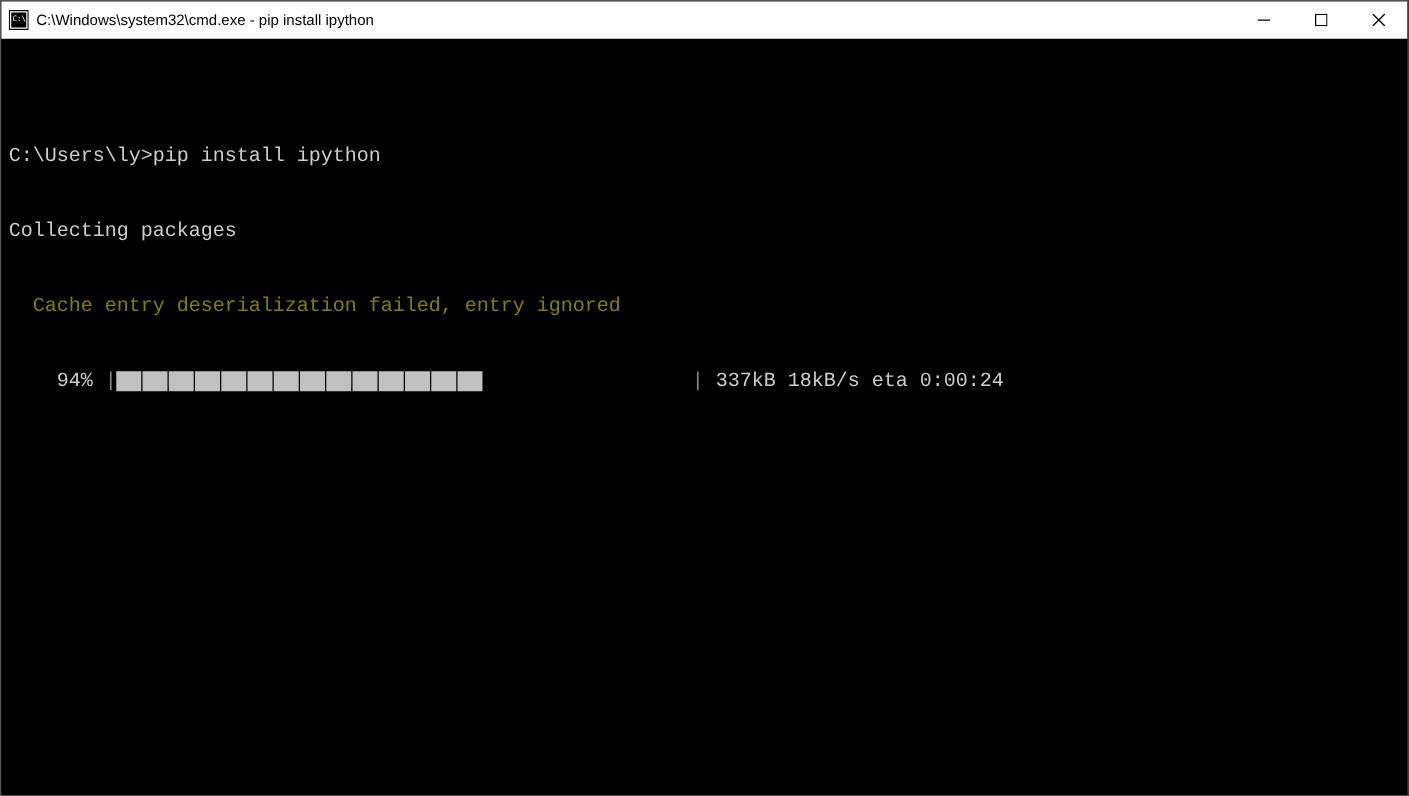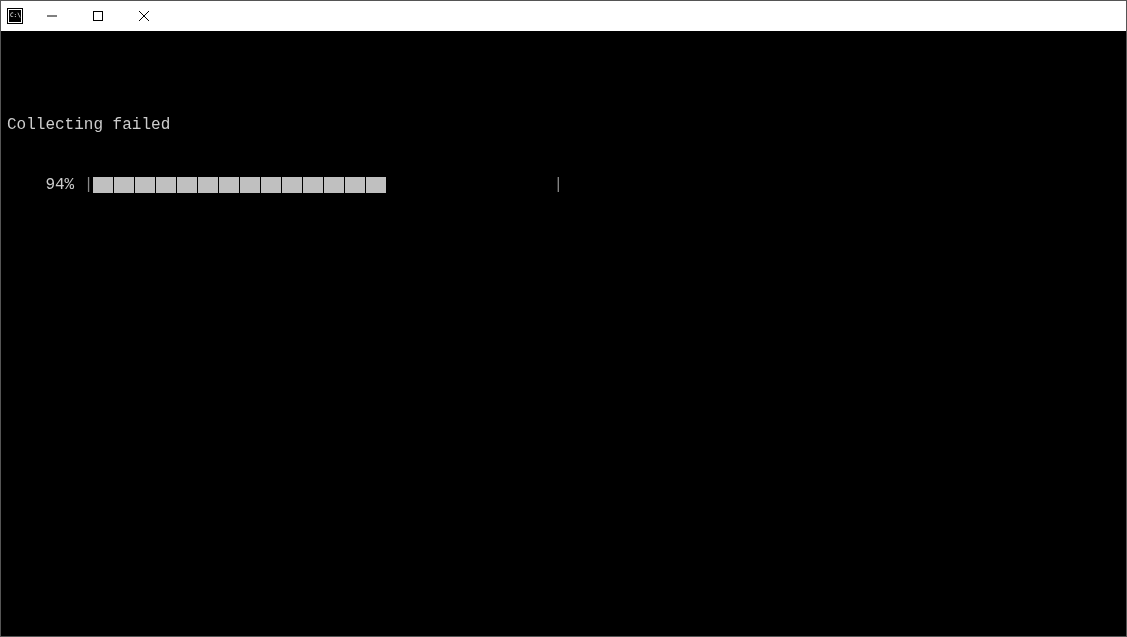--- a/index.html
+++ b/index.html
@@ -104,20 +104,21 @@
 
 <div class="titlebar">
   <span class="titlebar-icon">
     <svg width="16" height="16" viewBox="0 0 16 16">
       <rect x="0" y="0" width="16" height="16" fill="#000"></rect>
       <rect x="1" y="1" width="14" height="14" fill="#fff"></rect>
       <rect x="2" y="2" width="12" height="12" fill="#000"></rect>
       <text x="3" y="9" font-size="6" fill="#fff" font-family="monospace">C:\</text>
     </svg>
   </span>
+  <span class="titlebar-title">C:\Windows\system32\cmd.exe - pip  install ipython</span>
   <div class="titlebar-buttons">
     <div class="titlebar-btn">
       <svg width="10" height="10" viewBox="0 0 10 10">
           <line x1="0" y1="5" x2="10" y2="5" stroke="#000" stroke-width="1"></line>
         </svg>
     </div>
     <div class="titlebar-btn">
       <svg width="10" height="10" viewBox="0 0 10 10">
           <rect x="0.5" y="0.5" width="9" height="9" fill="none" stroke="#000" stroke-width="1"></rect>
         </svg>
@@ -126,21 +127,24 @@
       <svg width="10" height="10" viewBox="0 0 10 10">
           <line x1="0" y1="0" x2="10" y2="10" stroke="#000" stroke-width="1"></line>
           <line x1="10" y1="0" x2="0" y2="10" stroke="#000" stroke-width="1"></line>
         </svg>
     </div>
   </div>
 </div>
 
 <div class="terminal">
   <div class="line"></div>
-  <div class="line">Collecting failed</div>
+  <div class="line prompt">C:\Users\ly&gt;pip install ipython</div>
+  <div class="line">Collecting packages</div>
+  <div class="line warn">  Cache entry deserialization failed, entry ignored</div>
   <div class="progress-line">
     <span class="progress-pct">    94% </span>
     <span class="progress-open">|</span>
     <span class="progress-bar" id="progress-blocks"><span class="progress-block"></span><span class="progress-block"></span><span class="progress-block"></span><span class="progress-block"></span><span class="progress-block"></span><span class="progress-block"></span><span class="progress-block"></span><span class="progress-block"></span><span class="progress-block"></span><span class="progress-block"></span><span class="progress-block"></span><span class="progress-block"></span><span class="progress-block"></span><span class="progress-block"></span></span>
     <span class="progress-empty" id="progress-empty" style="width: 166px;"></span>
     <span class="progress-close">|</span>
+    <span class="progress-stats"> 337kB 18kB/s eta 0:00:24</span>
   </div>
 </div>
 
 </body></html>

